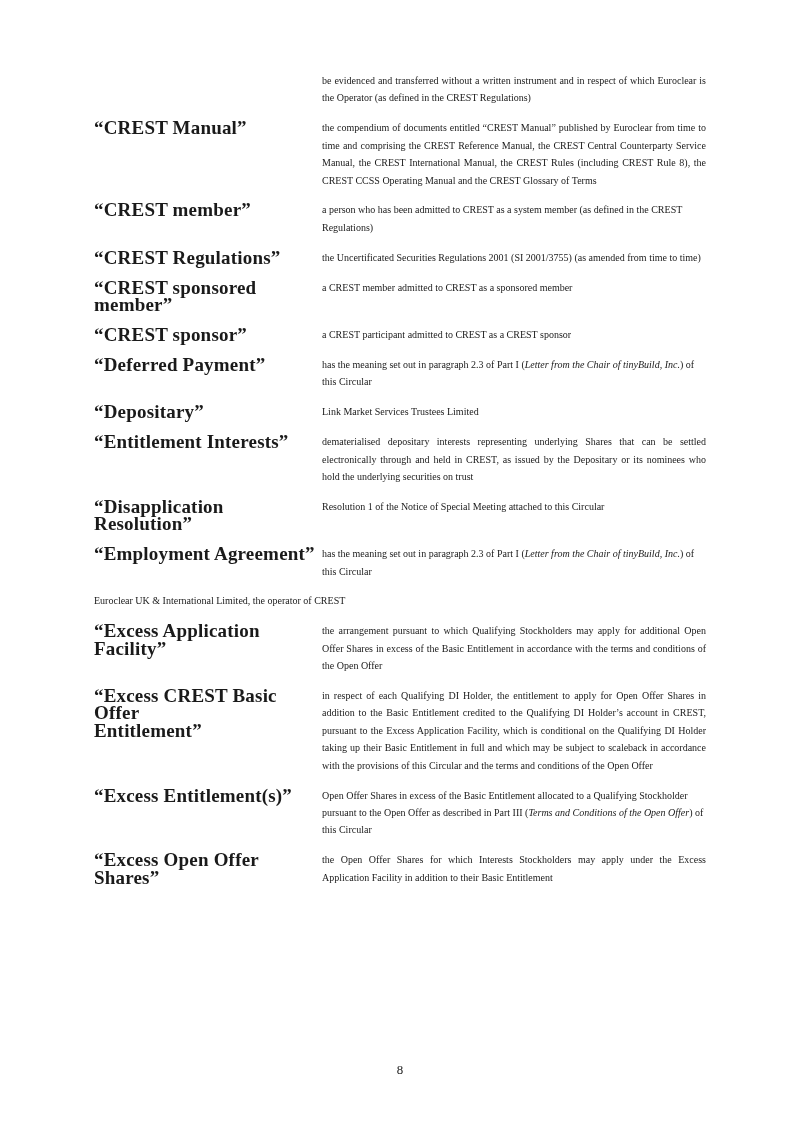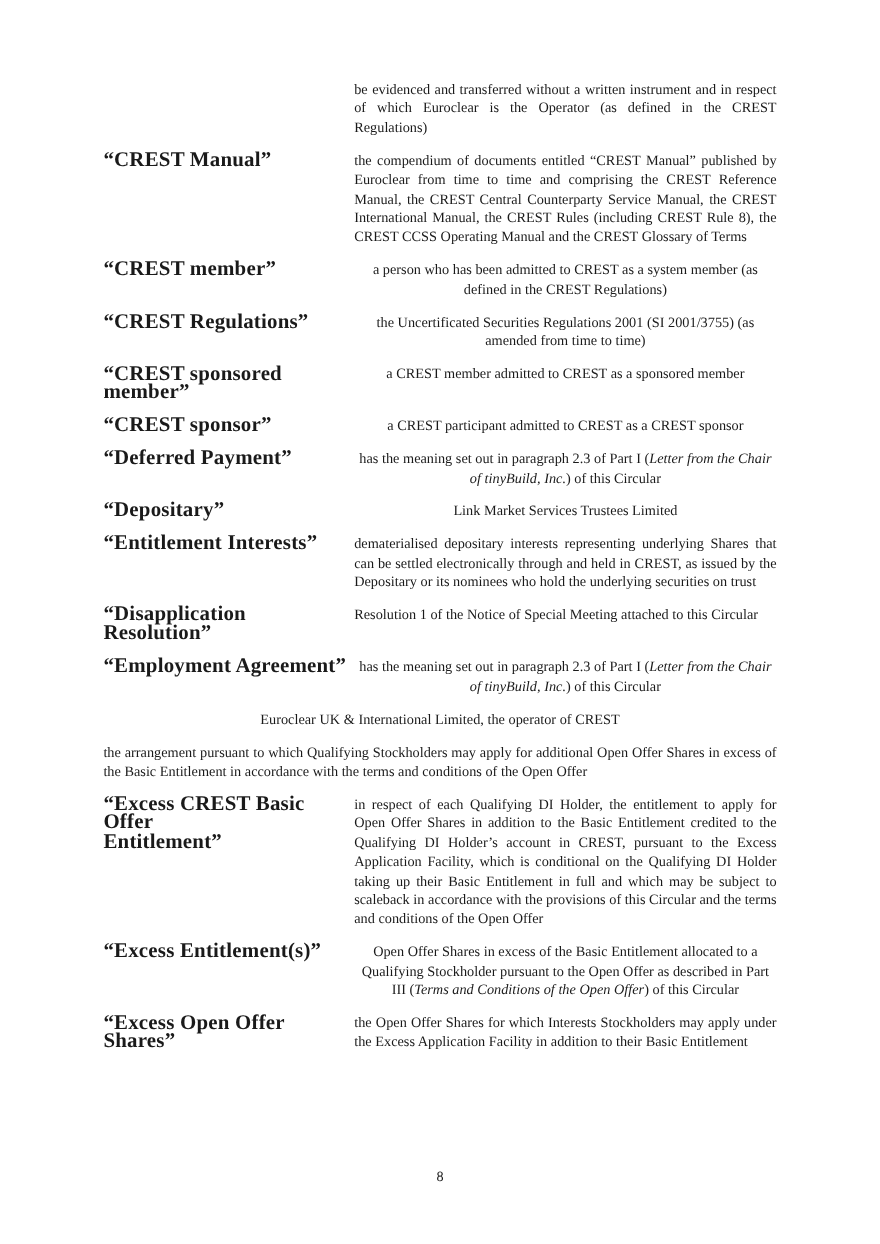--- a/index.html
+++ b/index.html
@@ -46,29 +46,29 @@
     font-weight: bold;
     font-size: 19px;
     line-height: 17.4px;
     letter-spacing: 0.01em;
     white-space: pre-line;
   }
 
   .def-desc {
     flex: 1 1 auto;
     width: 384px;
-    font-size: 13px;
+    font-size: 10px;
     line-height: 17.4px;
     text-align: justify;
     text-justify: inter-word;
     hyphens: none;
   }
 
   .def-desc.ragged {
-    text-align: center;
+    text-align: left;
   }
 
   .def-desc i,
   .def-desc em {
     font-style: italic;
   }
 
   .page-number {
     position: absolute;
     left: 0;
@@ -127,20 +127,21 @@
         <div class="def-desc">Resolution 1 of the Notice of Special Meeting attached to this Circular</div>
       </div>
       <div class="def-row">
         <div class="def-term">“Employment Agreement”</div>
         <div class="def-desc ragged">has the meaning set out in paragraph 2.3 of Part I (<i>Letter from the Chair of tinyBuild, Inc.</i>) of this Circular</div>
       </div>
       <div class="def-row">
         <div class="def-desc ragged">Euroclear UK &amp; International Limited, the operator of CREST</div>
       </div>
       <div class="def-row">
+        <div class="def-term">“Excess Application Facility”</div>
         <div class="def-desc">the arrangement pursuant to which Qualifying Stockholders may apply for additional Open Offer Shares in excess of the Basic Entitlement in accordance with the terms and conditions of the Open Offer</div>
       </div>
       <div class="def-row">
         <div class="def-term">“Excess CREST Basic Offer
 Entitlement”</div>
         <div class="def-desc">in respect of each Qualifying DI Holder, the entitlement to apply for Open Offer Shares in addition to the Basic Entitlement credited to the Qualifying DI Holder’s account in CREST, pursuant to the Excess Application Facility, which is conditional on the Qualifying DI Holder taking up their Basic Entitlement in full and which may be subject to scaleback in accordance with the provisions of this Circular and the terms and conditions of the Open Offer</div>
       </div>
       <div class="def-row">
         <div class="def-term">“Excess Entitlement(s)”</div>
         <div class="def-desc ragged">Open Offer Shares in excess of the Basic Entitlement allocated to a Qualifying Stockholder pursuant to the Open Offer as described in Part III (<i>Terms and Conditions of the Open Offer</i>) of this Circular</div>

